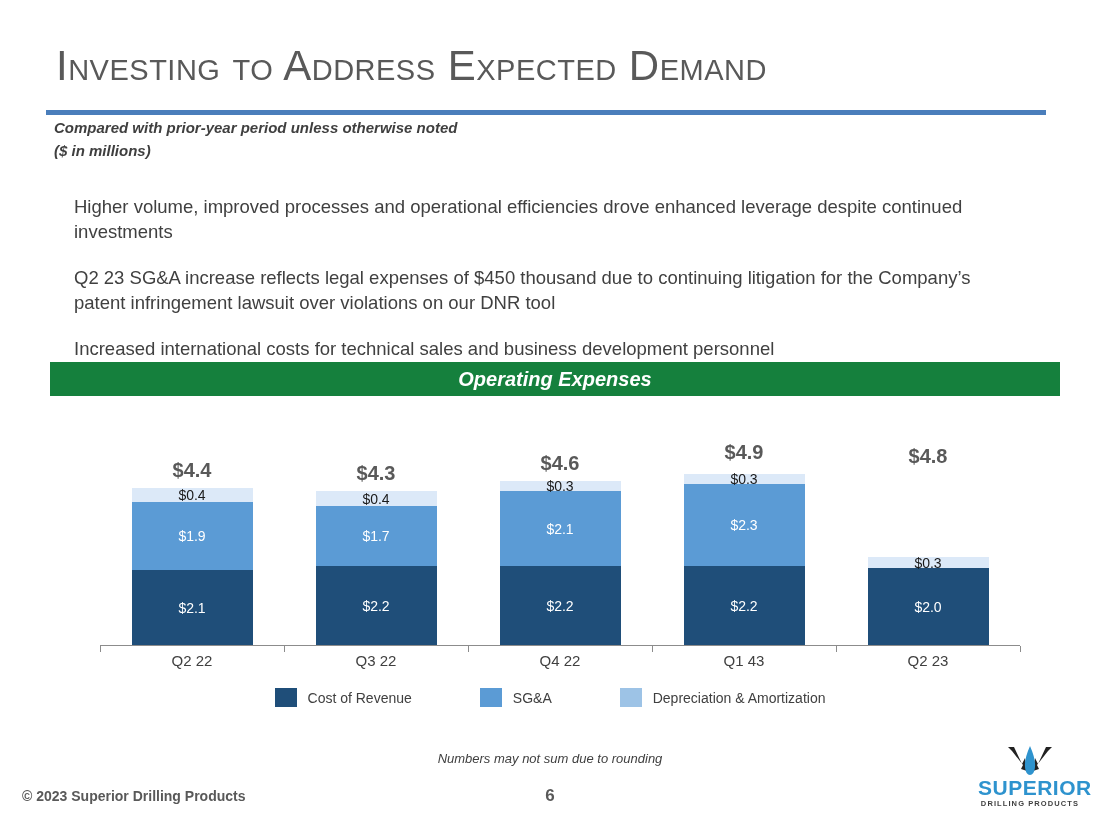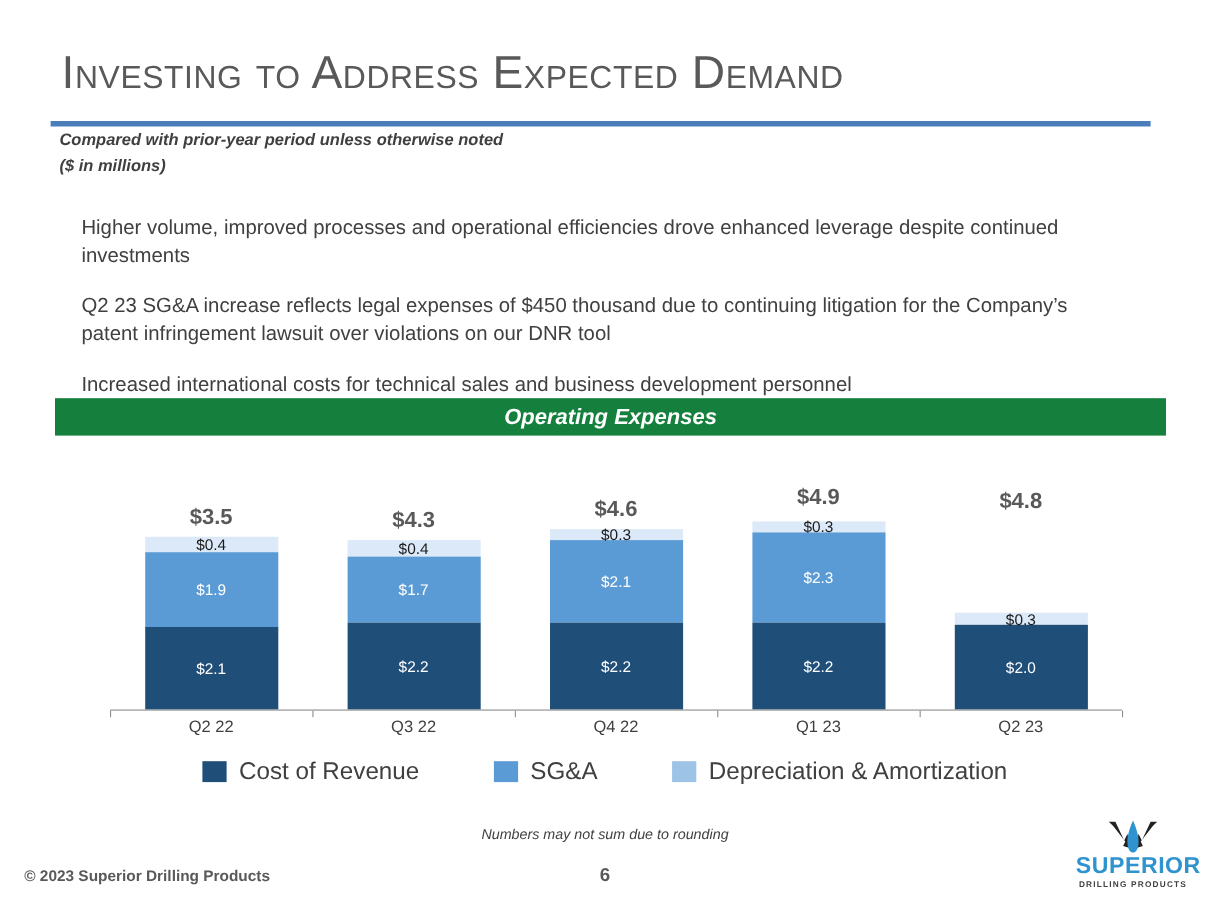--- a/index.html
+++ b/index.html
@@ -163,21 +163,21 @@
     display: flex;
     align-items: center;
     margin: 0 34px;
   }
   .legend-swatch {
     width: 22px;
     height: 19px;
     margin-right: 11px;
   }
   .legend-label {
-    font-size: 22px;
+    font-size: 14px;
     color: #404040;
     white-space: nowrap;
   }
 
   
   #rounding-note {
     position: absolute;
     left: 0;
     top: 751px;
     width: 1100px;
@@ -251,21 +251,21 @@
   <div class="bullet">Increased international costs for technical sales and business development personnel</div>
 </div>
 
 <div id="chart-banner">
   <span>Operating Expenses</span>
 </div>
 
 <div id="chart">
   <div id="plot">
       <div class="bar-group" style="left: 31.5px; width: 121px;">
-        <div class="bar-total" style="bottom: 163.143px;">$3.5</div>
+        <div class="bar-total" style="bottom: 163.143px;">$4.4</div>
         <div class="bar-stack">
           <div class="seg seg-da" style="height: 14.2857px;">
             <span>$0.4</span>
           </div>
           <div class="seg seg-sga" style="height: 67.8571px;">
             <span>$1.9</span>
           </div>
           <div class="seg seg-cor" style="height: 75px;">
             <span>$2.1</span>
           </div>
@@ -338,21 +338,21 @@
       <div class="legend-item">
         <span class="legend-swatch" style="background: rgb(157, 195, 230);"></span>
         <span class="legend-label">Depreciation &amp; Amortization</span>
       </div>
     </div>
 <div class="cat-label" style="left: 100px; width: 184px;">Q2 22</div>
     <div class="cat-label" style="left: 284px; width: 184px;">Q3 22</div>
     <div class="axis-tick" style="left: 284px;"></div>
     <div class="cat-label" style="left: 468px; width: 184px;">Q4 22</div>
     <div class="axis-tick" style="left: 468px;"></div>
-    <div class="cat-label" style="left: 652px; width: 184px;">Q1 23</div>
+    <div class="cat-label" style="left: 652px; width: 184px;">Q1 43</div>
     <div class="axis-tick" style="left: 652px;"></div>
     <div class="cat-label" style="left: 836px; width: 184px;">Q2 23</div>
     <div class="axis-tick" style="left: 836px;"></div>
     <div class="axis-tick" style="left: 100px;"></div>
     <div class="axis-tick" style="left: 1020px;"></div>
   </div>
 
 <div id="rounding-note">Numbers may not sum due to rounding</div>
 <div id="copyright">© 2023 Superior Drilling Products</div>
 <div id="page-number">6</div>

